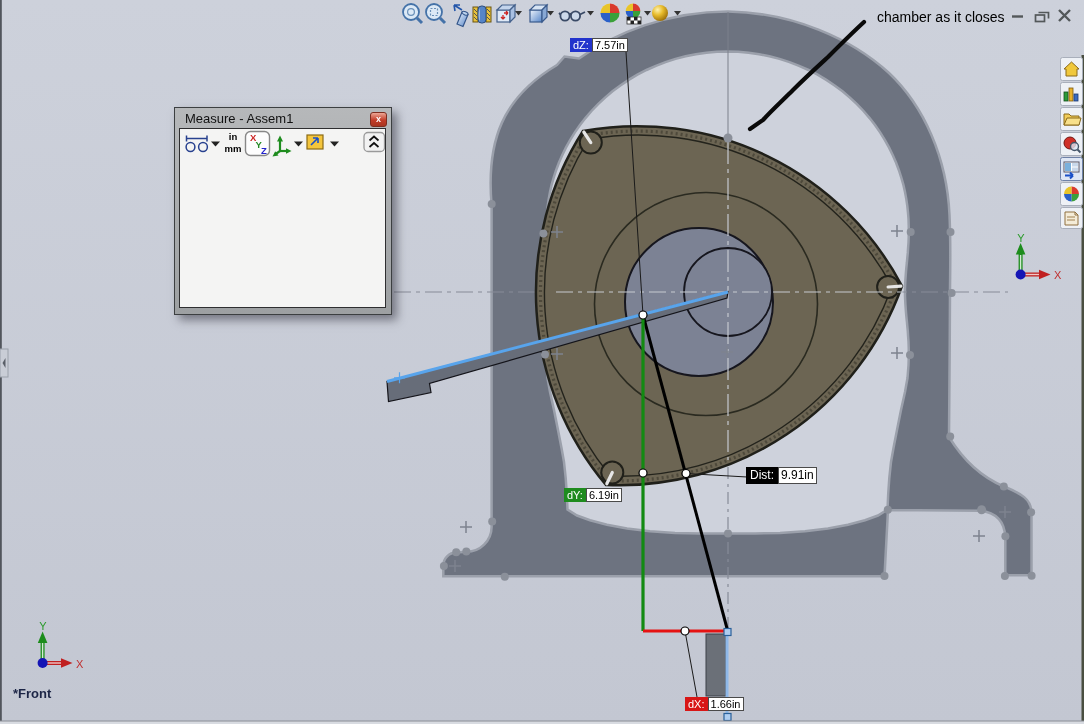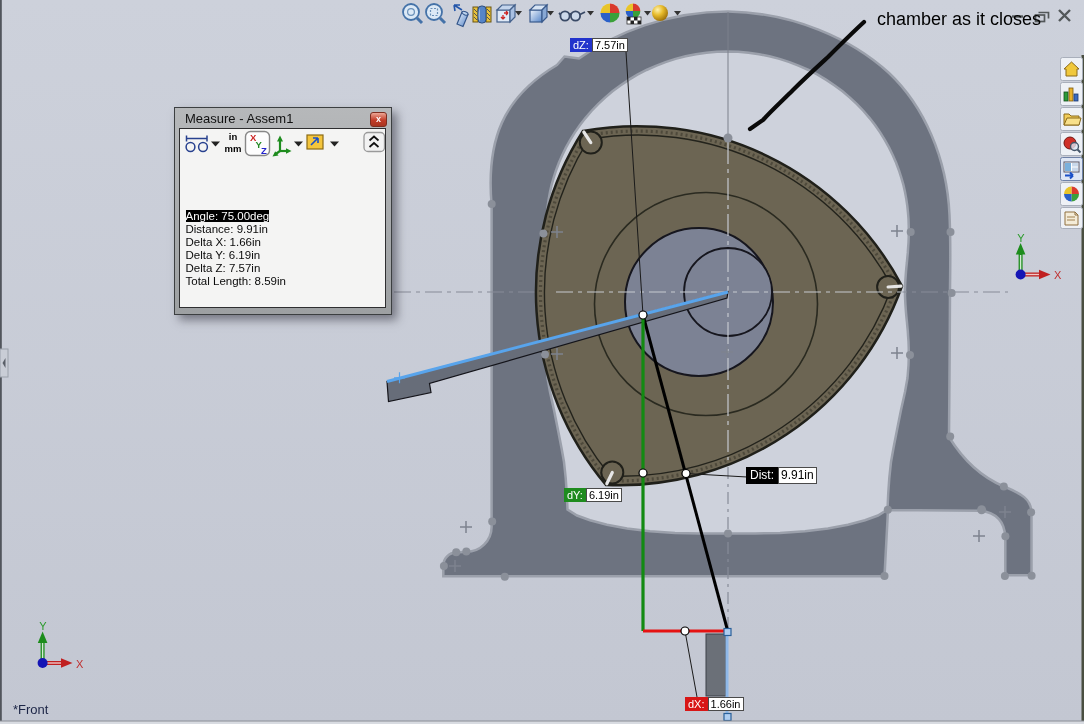--- a/index.html
+++ b/index.html
@@ -184,22 +184,22 @@
   <rect x="1081.5" y="55" width="2.5" height="666" fill="#4a4f41"></rect>
   <rect x="0" y="721" width="1084" height="3" fill="#d8dbe1"></rect>
   <rect x="0" y="720.5" width="1084" height="1" fill="#8a8e96"></rect>
 
   <g>
     <rect x="0" y="349" width="8" height="28" fill="#c9cdd6" stroke="#9aa0aa" stroke-width="1"></rect>
     <path d="M 5.5,358 L 2.5,363 L 5.5,368 Z" fill="#5a5f68"></path>
   </g>
 </svg>
 
-<div class="abs" style="left:877px;top:9px;font-size:18px;color:#000;text-align:right;">chamber as it closes</div>
-<div class="abs" style="left:13px;top:702px;font-size:13px;font-weight:normal;color:#1c2546;">*Front</div>
+<div class="abs" style="left:877px;top:9px;font-size:14px;color:#000;text-align:right;">chamber as it closes</div>
+<div class="abs" style="left:13px;top:686px;font-size:13px;font-weight:bold;color:#1c2546;">*Front</div>
 
 <div class="lbl" style="left:570px;top:38px;"><span class="k" style="background:#2233cc;">dZ:</span><span class="v">7.57in</span></div>
 <div class="lbl" style="left:564px;top:488px;"><span class="k" style="background:#1e8b1e;">dY:</span><span class="v">6.19in</span></div>
 <div class="lbl" style="left:746px;top:467px;height:25px;font-size:12px;line-height:17px;"><span class="k" style="background:#000;height:17px;padding:0 4px;">Dist:</span><span class="v" style="height:15px;line-height:15px;">9.91in</span></div>
 <div class="lbl" style="left:685px;top:697px;"><span class="k" style="background:#d81616;">dX:</span><span class="v">1.66in</span></div>
 
 <div class="abs" id="dlg" style="left:174px;top:107px;width:216px;height:206px;background:linear-gradient(#b6b8ba,#9da0a2);border:1.5px solid #3c3f41;box-shadow:5px 5px 9px rgba(50,50,60,0.55);">
   <div class="abs" style="left:10px;top:3px;font-size:13px;color:#111;">Measure - Assem1</div>
   <div class="abs" style="left:195px;top:4px;width:15px;height:13px;background:linear-gradient(#eda795,#c23c28 55%,#a93520);border:1px solid #7e2d1f;border-radius:3px;color:#fff;font-size:9px;font-weight:bold;text-align:center;line-height:13px;">x</div>
   <div class="abs" style="left:3.5px;top:20px;width:205px;height:178px;background:#f4f4f3;border:1.5px solid #2e2e30;">
@@ -227,28 +227,20 @@
       </g>
       <path d="M 114,12.5 L 123,12.5 L 118.5,17.5 Z" fill="#222"></path>
       <rect x="127" y="6" width="16" height="14" fill="#f4c53c" stroke="#8a6a14" stroke-width="1.2"></rect>
       <path d="M 131,16 L 138,9 M 138,9 H 133 M 138,9 V 14" stroke="#1a50c8" stroke-width="1.6" fill="none"></path>
       <path d="M 150,12.5 L 159,12.5 L 154.5,17.5 Z" fill="#222"></path>
       <rect x="184" y="3.5" width="20.5" height="19" rx="4" fill="#f2f2f2" stroke="#9a9a9a" stroke-width="1.3"></rect>
       <path d="M 189.5,11.5 L 194,7.5 L 198.5,11.5 M 189.5,18 L 194,14 L 198.5,18" stroke="#111" stroke-width="1.7" fill="none"></path>
     </svg>
 
 
-    <div class="abs" style="left:6px;top:81px;font-size:11.5px;line-height:13px;color:#0a0a0a;white-space:nowrap;">
-      <div><span style="background:#000;color:#fff;">Angle: 75.00deg</span></div>
-      <div>Distance: 9.91in</div>
-      <div>Delta X: 1.66in</div>
-      <div>Delta Y: 6.19in</div>
-      <div>Delta Z: 7.57in</div>
-      <div>Total Length: 8.59in</div>
-    </div>
   </div>
 </div>
 
 <svg class="abs" style="left:395px;top:0" width="300" height="28" viewBox="0 0 300 28">
 
   <g transform="translate(7,3)">
     <circle cx="9" cy="9" r="8" fill="#dce9f6" stroke="#4472a8" stroke-width="1.8"></circle>
     <circle cx="9" cy="9" r="3.4" fill="none" stroke="#6a90b8" stroke-width="1.2"></circle>
     <path d="M 15,15 L 20,20" stroke="#4472a8" stroke-width="3"></path>
   </g>

